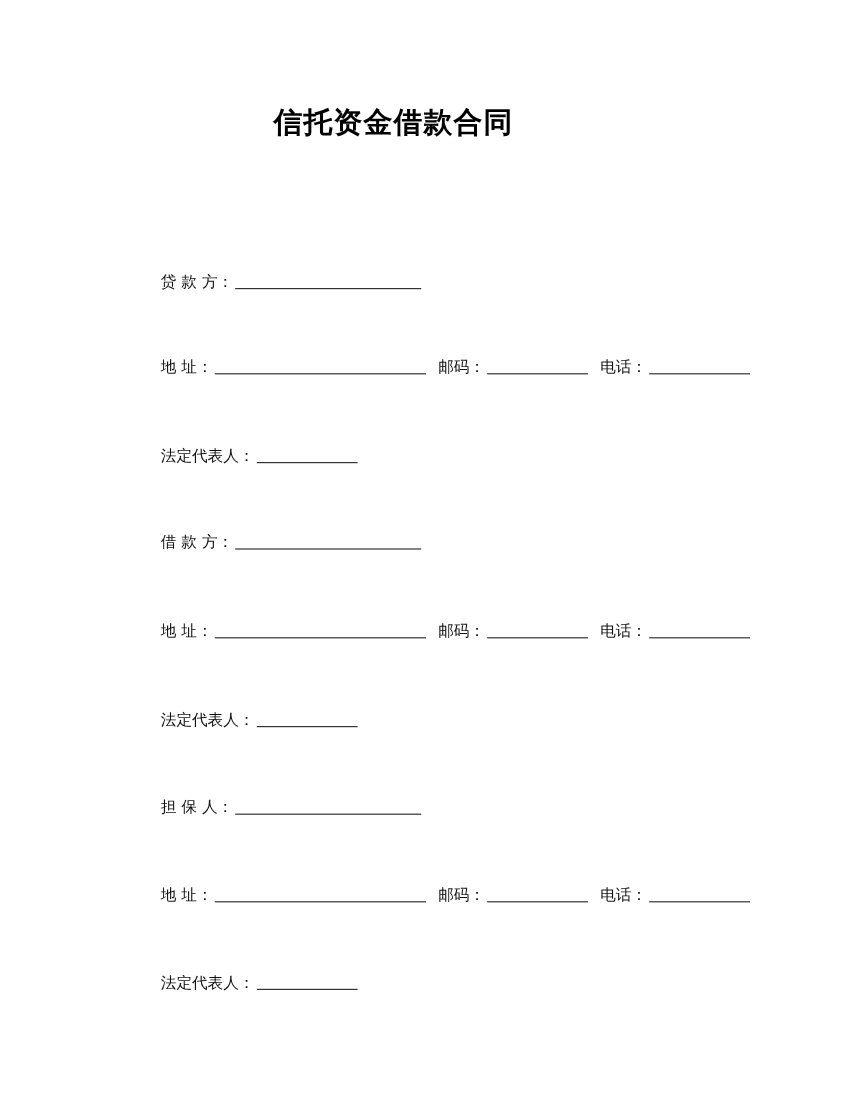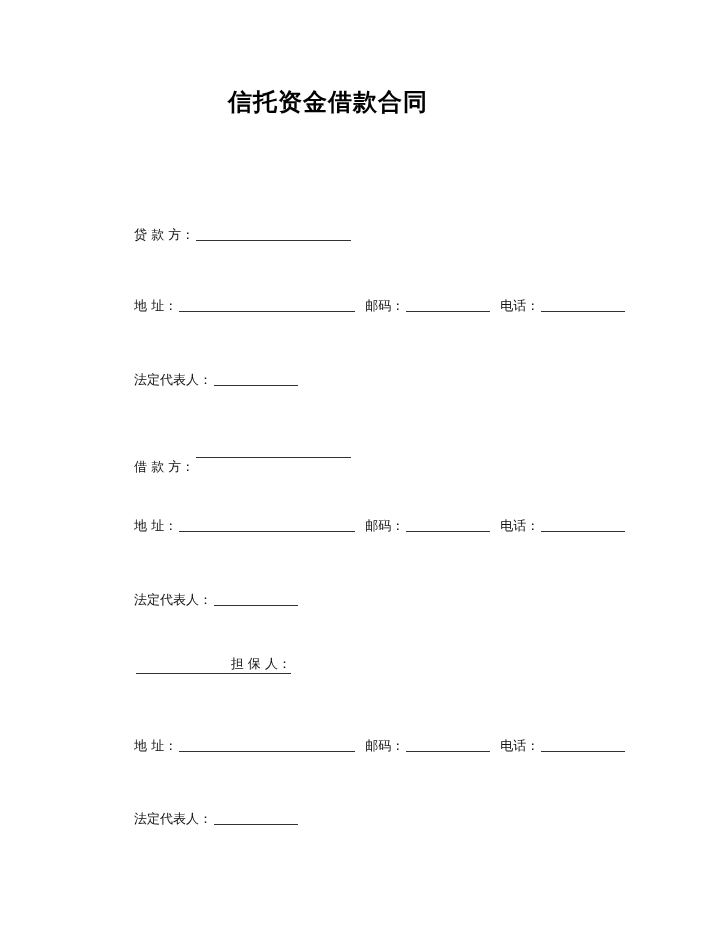--- a/index.html
+++ b/index.html
@@ -8,21 +8,21 @@
     font-family: "DejaVu Sans", sans-serif; color: #111;
   }
   .title {
     position: absolute; top: 86px; left: 0; width: 656px; text-align: center;
     font-size: 24px; font-weight: bold; letter-spacing: 1px; color: #000;
   }
   .row {
     position: absolute; left: 134px; font-size: 13px; height: 20px;
     display: flex; align-items: flex-end; white-space: nowrap;
   }
-  .label { display: inline-block; margin-top: 29px; }
+  .label { display: inline-block; }
   .blank {
     display: inline-block; border-bottom: 1px solid #333; height: 14px;
     margin-left: 2px; margin-bottom: 3px;
   }
   .w-party { width: 155px; }
   .w-addr { width: 176px; }
   .w-short { width: 84px; }
   .gap { display: inline-block; width: 10px; }
 </style>
 </head>
@@ -61,21 +61,21 @@
   <span class="blank w-short"></span>
   <span class="gap"></span>
   <span class="label">电话：</span>
   <span class="blank w-short"></span>
 </div>
 <div class="row" style="top:589px;">
   <span class="label">法定代表人：</span>
   <span class="blank w-short"></span>
 </div>
 
-<div class="row" style="top:626px;flex-direction:column;">
+<div class="row" style="top:662px;">
   <span class="label">担 保 人：</span>
   <span class="blank w-party"></span>
 </div>
 <div class="row" style="top:735px;">
   <span class="label">地 址：</span>
   <span class="blank w-addr"></span>
   <span class="gap"></span>
   <span class="label">邮码：</span>
   <span class="blank w-short"></span>
   <span class="gap"></span>

